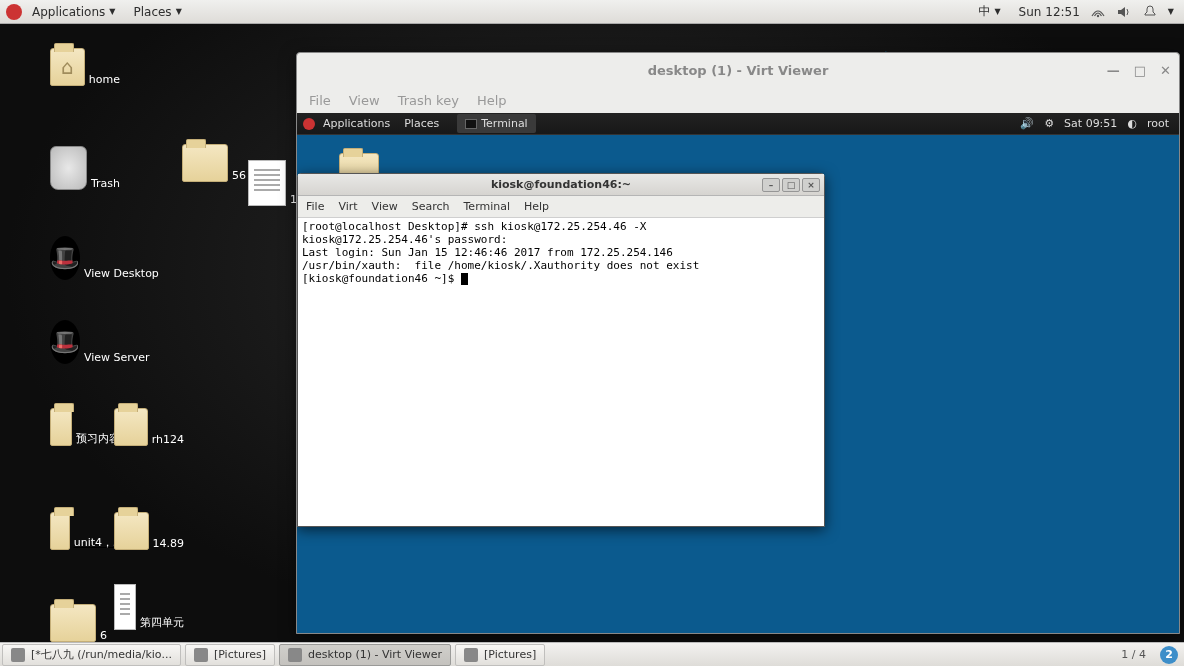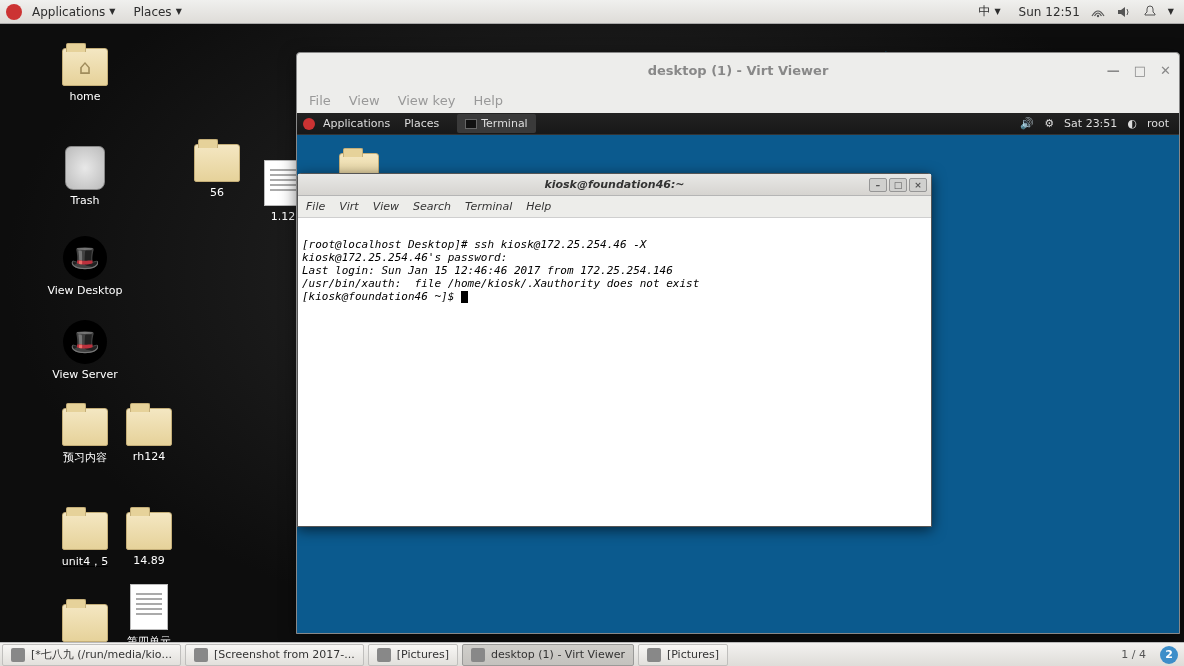--- a/index.html
+++ b/index.html
@@ -11,21 +11,21 @@
 .top-panel .right { display: flex; align-items: center; gap: 10px; padding-right: 10px; }
 .rh-logo { width: 16px; height: 16px; background: #c33; border-radius: 50%; display: inline-block; }
 .menu-btn { padding: 3px 8px; display: flex; align-items: center; gap: 4px; }
 .tri { font-size: 8px; }
 .sys-icon { width: 16px; height: 14px; display: flex; align-items: center; justify-content: center; color: #555; }
 
 
 .desktop { position: absolute; top: 24px; bottom: 24px; left: 0; right: 0; background: radial-gradient(ellipse at 50% 40%, #2a2a2a 0%, #0d0d0d 70%); }
 .desktop::before { content: ""; position: absolute; top: 40px; right: 220px; width: 90px; height: 70px; background: #0a6e9e; transform: skew(-6deg, 8deg) rotate(10deg); opacity: 0.6; }
 .desktop-icons { position: absolute; top: 0; left: 0; }
-.icon-item { position: absolute; width: 70px; display: flex; flex-direction: column; align-items: center; gap: 4px; }
+.icon-item { position: absolute; width: 70px; display: flex; flex-direction: row; align-items: flex-end; gap: 4px; }
 .icon-label { color: #fff; font-size: 11px; text-align: center; white-space: nowrap; }
 .folder-ic { width: 46px; height: 38px; background: linear-gradient(#f4e7c2, #e6d29a); border-radius: 3px 3px 2px 2px; border: 1px solid #c4ae78; position: relative; }
 .folder-ic::before { content: ""; position: absolute; top: -6px; left: 3px; width: 18px; height: 8px; background: #e6d29a; border-radius: 2px 2px 0 0; border: 1px solid #c4ae78; border-bottom: none; }
 .folder-ic.home::after { content: "⌂"; position: absolute; top: 6px; left: 0; right: 0; text-align: center; font-size: 20px; color: #a08c5c; }
 .trash-ic { width: 40px; height: 44px; background: radial-gradient(#e8e8e8, #bbb); border-radius: 6px 6px 8px 8px; border: 1px solid #888; }
 .rh-app-ic { width: 44px; height: 44px; background: #000; border-radius: 50%; display: flex; align-items: center; justify-content: center; color: #d22; font-size: 24px; }
 .doc-ic { width: 38px; height: 46px; background: #fff; border: 1px solid #bbb; position: relative; }
 .doc-ic::before { content: ""; position: absolute; top: 8px; left: 5px; right: 5px; height: 2px; background: #aaa; box-shadow: 0 5px 0 #aaa, 0 10px 0 #aaa, 0 15px 0 #aaa, 0 20px 0 #aaa; }
 
 
@@ -40,26 +40,26 @@
 .vm-panel .l { display: flex; align-items: center; gap: 2px; padding-left: 6px; flex: 1; }
 .vm-panel .r { display: flex; align-items: center; gap: 10px; padding-right: 10px; }
 .vm-menu { padding: 3px 6px; }
 .vm-tab { background: #3a3a3a; padding: 3px 8px; border-radius: 2px; margin-left: 10px; display: flex; align-items: center; gap: 4px; }
 
 
 .vm-desktop { position: absolute; top: 22px; left: 0; right: 0; bottom: 0; background: #0b5a8e; }
 .vm-folder { position: absolute; top: 18px; left: 42px; width: 40px; height: 30px; }
 
 
-.term-win { position: absolute; top: 38px; left: 0; width: 635px; height: 354px; background: #fff; border: 1px solid #555; border-radius: 4px 4px 0 0; box-shadow: 0 3px 14px rgba(0,0,0,0.6); display: flex; flex-direction: column; font-style: italic; }
+.term-win { position: absolute; top: 38px; left: 0; width: 528px; height: 354px; background: #fff; border: 1px solid #555; border-radius: 4px 4px 0 0; box-shadow: 0 3px 14px rgba(0,0,0,0.6); display: flex; flex-direction: column; }
 .term-tb { height: 22px; background: linear-gradient(#e8e8e6, #d6d4d0); border-bottom: 1px solid #b5b5b5; display: flex; align-items: center; justify-content: center; position: relative; font-size: 11px; font-weight: bold; color: #333; }
 .term-tb .wc { position: absolute; right: 4px; display: flex; gap: 0; }
 .term-tb .wc span { width: 18px; height: 14px; background: #d0d0ce; border: 1px solid #969696; border-radius: 2px; margin-left: 2px; font-size: 9px; line-height: 12px; text-align: center; color: #555; }
 .term-mb { height: 22px; background: #ededea; border-bottom: 1px solid #cfcfcf; display: flex; align-items: center; gap: 14px; padding: 0 8px; font-size: 11px; color: #333; }
-.term-content { flex: 1; background: #fff; font-family: "DejaVu Sans Mono", monospace; font-size: 11px; color: #000; padding: 20px 4px; white-space: pre; line-height: 13px; }
+.term-content { flex: 1; background: #fff; font-family: "DejaVu Sans Mono", monospace; font-size: 11px; color: #000; padding: 2px 4px; white-space: pre; line-height: 13px; }
 .cursor { display: inline-block; width: 7px; height: 12px; background: #000; vertical-align: text-bottom; }
 
 
 .bottom-panel { position: absolute; bottom: 0; left: 0; right: 0; height: 24px; background: linear-gradient(#f3f2f0, #dedcd8); border-top: 1px solid #bbb; display: flex; align-items: center; font-size: 11px; color: #333; }
 .task-btn { height: 22px; padding: 0 8px; border: 1px solid #c0bfbd; border-radius: 2px; margin: 1px 2px; display: flex; align-items: center; gap: 6px; max-width: 180px; overflow: hidden; white-space: nowrap; background: linear-gradient(#f8f7f5, #e2e0dc); }
 .task-btn.active { background: linear-gradient(#d0cfcb, #c4c2be); border-color: #9a9a98; }
 .task-ic { width: 14px; height: 14px; background: #888; border-radius: 2px; flex-shrink: 0; }
 .spacer { flex: 1; }
 .pager { padding: 0 8px; color: #555; }
 .alert-ic { width: 18px; height: 18px; background: #3d8ec9; border-radius: 50%; color: #fff; font-size: 11px; font-weight: bold; display: flex; align-items: center; justify-content: center; margin: 0 6px; }
@@ -164,39 +164,39 @@
       <span>desktop (1) - Virt Viewer</span>
       <div class="wctl">
         <span>—</span>
         <span>□</span>
         <span>✕</span>
       </div>
     </div>
     <div class="virt-menu">
       <span>File</span>
       <span>View</span>
-      <span>View key</span>
+      <span>Trash key</span>
       <span>Help</span>
     </div>
     <div class="virt-content">
 
       <div class="vm-panel">
         <div class="l">
           <span class="rh-logo" style="width:12px;height:12px"></span>
           <span class="vm-menu">Applications</span>
           <span class="vm-menu">Places</span>
           <span class="vm-tab">
             <span style="width:12px;height:10px;background:#111;border:1px solid #666;display:inline-block"></span>
             <span>Terminal</span>
           </span>
         </div>
         <div class="r">
           <span>🔊</span>
           <span>⚙</span>
-          <span>Sat 23:51</span>
+          <span>Sat 09:51</span>
           <span>◐</span>
           <span>root</span>
         </div>
       </div>
 
       <div class="vm-desktop">
         <div class="vm-folder folder-ic"></div>
 
         <div class="term-win">
           <div class="term-tb">
@@ -228,24 +228,20 @@
 </div>
 
 <div class="bottom-panel">
   <div id="taskbar" style="display:flex;align-items:center">
       <div class="task-btn">
         <span class="task-ic"></span>
         <span>[*七八九 (/run/media/kio...</span>
       </div>
       <div class="task-btn">
         <span class="task-ic"></span>
-        <span>[Screenshot from 2017-...</span>
-      </div>
-      <div class="task-btn">
-        <span class="task-ic"></span>
         <span>[Pictures]</span>
       </div>
       <div class="task-btn active">
         <span class="task-ic"></span>
         <span>desktop (1) - Virt Viewer</span>
       </div>
       <div class="task-btn">
         <span class="task-ic"></span>
         <span>[Pictures]</span>
       </div>

